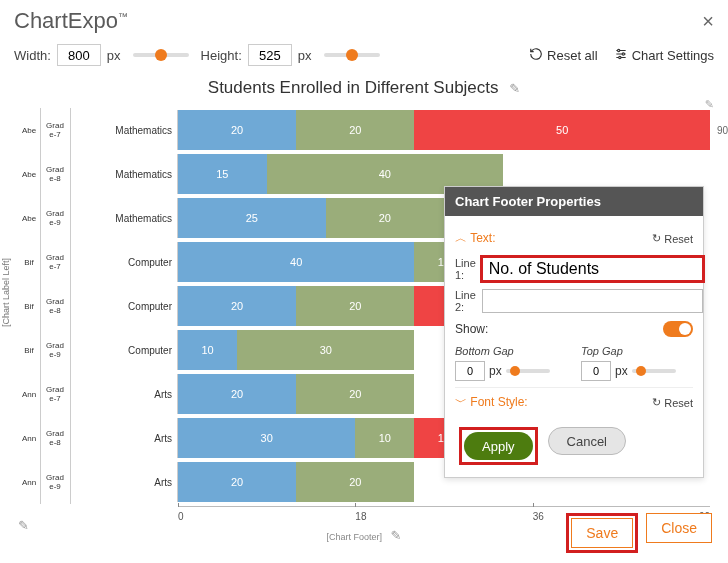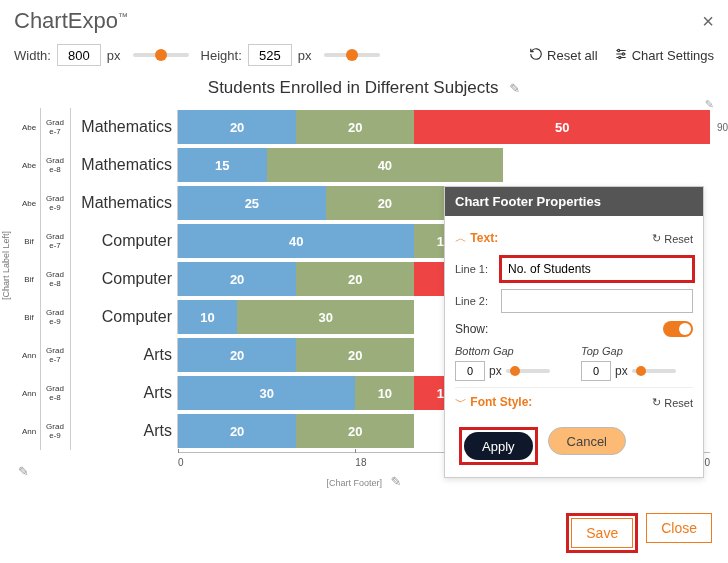--- a/index.html
+++ b/index.html
@@ -16,66 +16,66 @@
   .toolbar .spacer { flex: 1; }
   .tool-link { display: inline-flex; align-items: center; gap: 4px; font-size: 13px; color: #333; cursor: pointer; margin-left: 10px; }
 
   .title-row { text-align: center; font-size: 17px; color: #333; padding: 6px 0 2px 0; }
   .pencil { color: #999; font-size: 13px; margin-left: 6px; cursor: pointer; }
 
   .chart-area { position: relative; margin: 10px 18px 0 18px; }
   .side-label { position: absolute; left: -12px; top: 50%; transform: rotate(-90deg) translateY(-50%); transform-origin: left top; font-size: 9px; color: #777; white-space: nowrap; }
 
   .rows { position: relative; }
-  .row { display: flex; align-items: stretch; height: 34px; margin-bottom: 4px; }
+  .row { display: flex; align-items: stretch; height: 40px; margin-bottom: 4px; }
   .cat { position: relative; width: 160px; display: flex; align-items: center; font-size: 10px; color: #333; }
   .cat .c1 { position: absolute; left: 0; width: 22px; text-align: center; line-height: 9px; font-size: 8px; }
   .cat .c2 { position: absolute; left: 22px; width: 30px; text-align: center; line-height: 9px; font-size: 8px; }
-  .cat .c3 { position: absolute; right: 6px; text-align: right; font-size: 16px; }
+  .cat .c3 { position: absolute; right: 6px; text-align: right; font-size: 10px; }
   .cat .sep1 { position: absolute; left: 22px; top: -2px; bottom: -2px; width: 1px; background: #ccc; }
   .cat .sep2 { position: absolute; left: 52px; top: -2px; bottom: -2px; width: 1px; background: #ccc; }
   .cat:after { content: ""; position: absolute; right: 0; top: 0; bottom: 0; width: 1px; background: #ccc; }
 
   .bar { position: relative; flex: 1; display: flex; align-items: stretch; }
-  .seg { display: flex; align-items: center; justify-content: center; font-size: 13px; color: #fff; font-weight: bold; }
+  .seg { display: flex; align-items: center; justify-content: center; font-size: 11px; color: #fff; }
   .c-blue { background: #6fa9d6; }
   .c-green { background: #9aad7a; }
   .c-orange { background: #ef4444; }
   .endval { position: absolute; right: -18px; top: 0; bottom: 0; display: flex; align-items: center; font-size: 10px; color: #666; }
 
   .xaxis { display: flex; margin-left: 160px; margin-top: 4px; border-top: 1px solid #bbb; position: relative; }
   .xtick { flex: 1; text-align: left; font-size: 10px; color: #555; padding-top: 4px; position: relative; }
   .xtick:before { content: ""; position: absolute; top: -4px; left: 0; width: 1px; height: 4px; background: #888; }
   .last-tick { position: absolute; right: 0; top: 4px; font-size: 10px; color: #555; }
 
   .footer-label { text-align: center; font-size: 9px; color: #888; margin-top: 6px; }
 
   .panel { position: absolute; top: 186px; left: 444px; width: 260px; background: #fff; border: 1px solid #ccc; box-shadow: 0 2px 6px rgba(0,0,0,.12); font-size: 12px; }
   .panel-head { background: #555; color: #fff; font-size: 13px; font-weight: bold; padding: 7px 10px; }
   .panel-body { padding: 8px 10px; }
   .panel-section { display: flex; align-items: center; justify-content: space-between; padding: 6px 0; }
-  .section-label { color: #ef7b1e; font-weight: bold; font-size: 12px; }
+  .section-label { color: #ef7b1e; font-weight: normal; font-size: 12px; }
   .reset-link { font-size: 11px; color: #444; display: inline-flex; align-items: center; gap: 3px; cursor: pointer; }
   .field-row { display: flex; align-items: center; gap: 6px; padding: 4px 0; }
   .field-row label { font-size: 11px; color: #444; width: 40px; }
-  .txt { flex: 1; height: 24px; border: 1px solid #bbb; padding: 0 6px; font-size: 12px; }
+  .txt { flex: 1; height: 24px; border: 1px solid #bbb; padding: 0 6px; font-size: 16px; }
   .hl-red { outline: 3px solid #d21f1f; outline-offset: -1px; }
   .toggle { width: 30px; height: 16px; background: #ef7b1e; border-radius: 8px; position: relative; }
   .toggle:after { content: ""; position: absolute; right: 2px; top: 2px; width: 12px; height: 12px; background: #fff; border-radius: 50%; }
   .gap-group { display: flex; gap: 14px; padding-top: 4px; }
   .gap-col { flex: 1; }
   .gap-col .lbl { font-size: 11px; color: #444; font-style: italic; }
   .gap-inline { display: flex; align-items: center; gap: 4px; margin-top: 4px; }
   .num { width: 30px; height: 20px; border: 1px solid #bbb; text-align: center; font-size: 11px; }
   .mini2 { width: 44px; height: 4px; background: #ddd; border-radius: 2px; position: relative; }
   .mini2:after { content: ""; position: absolute; left: 4px; top: 50%; transform: translateY(-50%); width: 10px; height: 10px; background: #ef7b1e; border-radius: 50%; }
   .panel-actions { display: flex; gap: 10px; padding: 10px 0 4px 4px; }
   .btn { height: 28px; padding: 0 18px; border-radius: 14px; font-size: 13px; cursor: pointer; display: inline-flex; align-items: center; justify-content: center; }
-  .btn-primary { background: #0f172a; color: #fff; border: none; }
-  .btn-outline { background: #fdba74; color: #444; border: 1px solid #bbb; }
+  .btn-primary { background: #4d7c0f; color: #fff; border: none; }
+  .btn-outline { background: #e5e5e5; color: #444; border: 1px solid #bbb; }
   .hl-wrap { border: 3px solid #d21f1f; padding: 2px; }
 
   .bottom-actions { position: absolute; right: 16px; bottom: 10px; display: flex; gap: 8px; }
   .sq-btn { height: 30px; padding: 0 14px; border: 1px solid #ef7b1e; background: #fff; color: #ef7b1e; font-size: 14px; cursor: pointer; }
   .save-wrap { border: 3px solid #d21f1f; padding: 2px; }
 
   .row-pencil { position: absolute; right: -4px; top: -12px; font-size: 11px; color: #aaa; cursor: pointer; }
 
   .refresh svg, .sliders svg { width: 14px; height: 14px; }
 </style>

